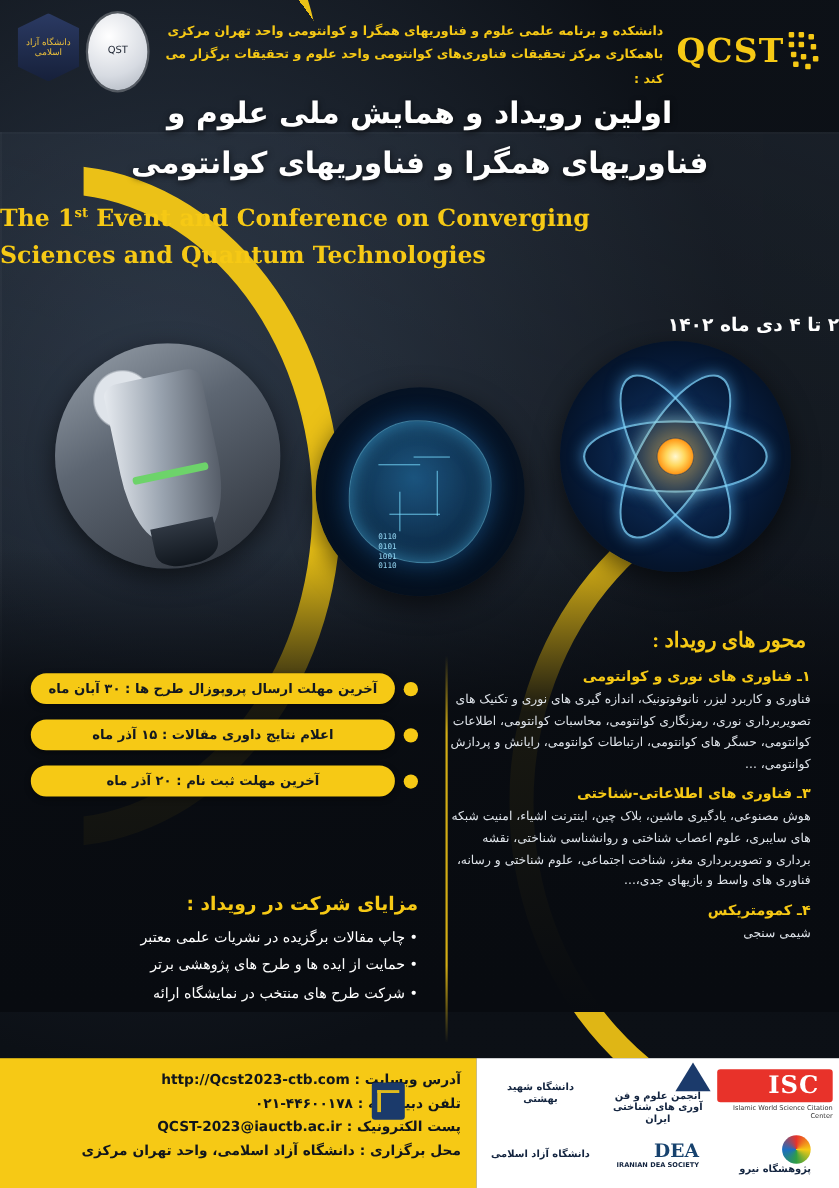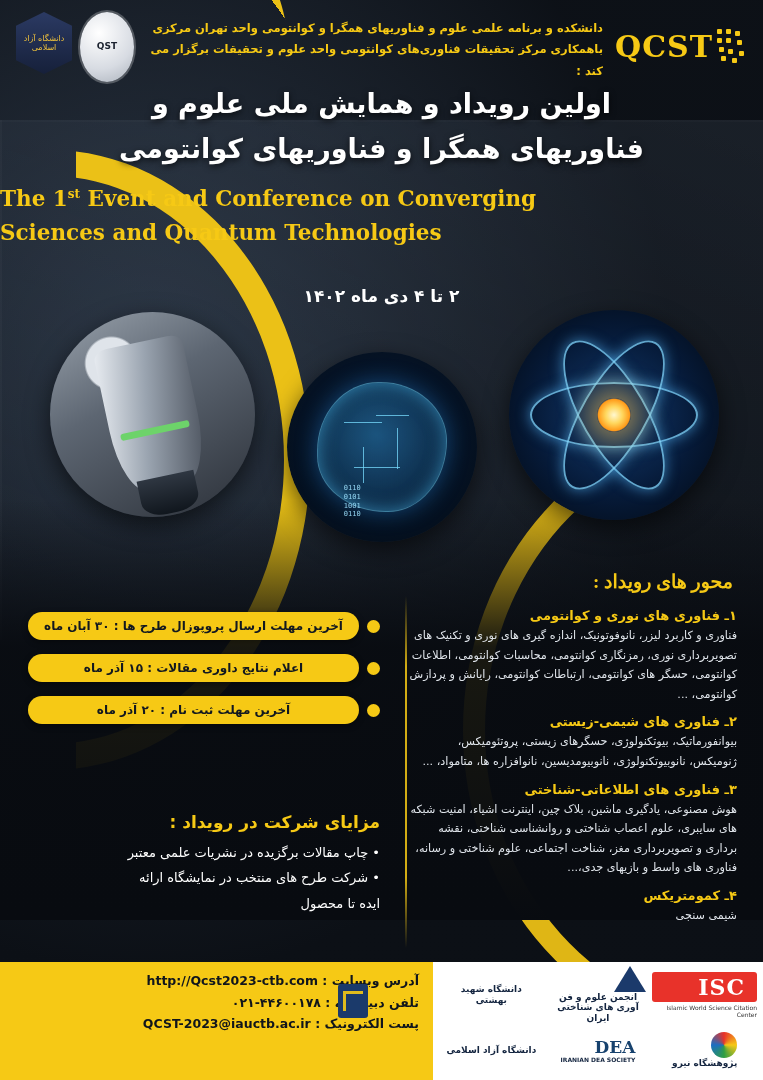--- a/index.html
+++ b/index.html
@@ -74,21 +74,21 @@
     position:absolute; right:160px; top:10px; width:470px;
     text-align:right; color:#f6c915; font-size:11.5px; line-height:1.85; font-weight:700;
   }
   .logo-iau {
     position:absolute; left:16px; top:4px; display:flex; gap:8px; align-items:flex-start;
   }
   .badge-circle {
     width:54px; height:70px; border-radius:50%;
     background:radial-gradient(circle at 35% 30%, #ffffff, #d7dbe2 60%, #aab1bb);
     display:flex; align-items:center; justify-content:center;
-    color:#1c2330; font-weight:700; font-size:9px; line-height:1.1;
+    color:#1c2330; font-weight:400; font-size:9px; line-height:1.1;
     box-shadow:0 0 0 2px rgba(255,255,255,0.25);
   }
   .badge-iau {
     width:56px; height:62px;
     background:linear-gradient(180deg,#2b3a63,#16203a);
     clip-path: polygon(50% 0, 100% 22%, 100% 78%, 50% 100%, 0 78%, 0 22%);
     display:flex; align-items:center; justify-content:center;
     color:#f0c33c; font-size:8px; text-align:center; padding:4px;
   }
 
@@ -101,21 +101,21 @@
   }
   .title-en {
     position:absolute; top:182px; left:0; width:100%;
     text-align:left; color:#f6c915; direction:ltr;
     font-size:21.5px; line-height:1.6; font-weight:700;
     font-family:"DejaVu Serif","Liberation Serif",serif;
   }
   .title-en sup { font-size:12px; }
   .date-fa {
     position:absolute; top:286px; left:0; width:100%;
-    text-align:center; color:#ffffff; font-size:17px; font-weight:700;
+    color:#ffffff; font-size:17px; font-weight:700;
   }
 
   
   .circ {
     position:absolute; border-radius:50%; overflow:hidden;
     box-shadow:0 0 0 3px rgba(246,201,21,.0), 0 8px 24px rgba(0,0,0,.6);
   }
   .circ-micro {
     left:50px; top:312px; width:205px; height:205px;
     background:
@@ -337,24 +337,20 @@
 
   <div class="axes-title">محور های رویداد :</div>
   <div class="vsep"></div>
 
   <div class="axes">
     <div>
       <div class="axis-h">۱ـ فناوری های نوری و کوانتومی</div>
       <div class="axis-b">فناوری و کاربرد لیزر، نانوفوتونیک، اندازه گیری های نوری و تکنیک های تصویربرداری نوری، رمزنگاری کوانتومی، محاسبات کوانتومی، اطلاعات کوانتومی، حسگر های کوانتومی، ارتباطات کوانتومی، رایانش و پردازش کوانتومی، ...</div>
     </div>
     <div>
-      <div class="axis-h">۲ـ فناوری های شیمی-زیستی</div>
-      <div class="axis-b">بیوانفورماتیک، بیوتکنولوژی، حسگرهای زیستی، پروتئومیکس، ژنومیکس، نانوبیوتکنولوژی، نانوبیومدیسین، نانوافزاره ها، متامواد، ...</div>
-    </div>
-    <div>
       <div class="axis-h">۳ـ فناوری های اطلاعاتی-شناختی</div>
       <div class="axis-b">هوش مصنوعی، یادگیری ماشین، بلاک چین، اینترنت اشیاء، امنیت شبکه های سایبری، علوم اعصاب شناختی و روانشناسی شناختی، نقشه برداری و تصویربرداری مغز، شناخت اجتماعی، علوم شناختی و رسانه، فناوری های واسط و بازیهای جدی،...</div>
     </div>
     <div>
       <div class="axis-h">۴ـ کمومتریکس</div>
       <div class="axis-b">شیمی سنجی</div>
     </div>
   </div>
 
   <div class="deadlines">
@@ -368,22 +364,22 @@
     </div>
     <div class="dl-row">
       <span class="dl-dot"></span>
       <span class="dl-pill">آخرین مهلت ثبت نام : ۲۰ آذر ماه</span>
     </div>
   </div>
 
   <div class="benefits-title">مزایای شرکت در رویداد :</div>
   <ul class="benefits">
     <li>چاپ مقالات برگزیده در نشریات علمی معتبر</li>
+    <li>حمایت از ایده ها و طرح های پژوهشی برتر</li>
     <li>شرکت طرح های منتخب در نمایشگاه ارائه</li>
-    <li class="cont">ایده تا محصول</li>
   </ul>
 
   <div class="footer">
     <div class="footer-logos">
       <div>
         <div class="isc">ISC</div>
         <span class="isc-sub">Islamic World Science Citation Center</span>
       </div>
       <div>
         <div class="tri"></div>
@@ -413,16 +409,20 @@
         <span class="val">http://Qcst2023-ctb.com</span>
       </div>
       <div class="contact-line">
         <span>تلفن دبیرخانه :</span>
         <span class="val">۰۲۱-۴۴۶۰۰۱۷۸</span>
       </div>
       <div class="contact-line">
         <span>پست الکترونیک :</span>
         <span class="val">QCST-2023@iauctb.ac.ir</span>
       </div>
+      <div class="contact-line">
+        <span>محل برگزاری :</span>
+        <span>دانشگاه آزاد اسلامی، واحد تهران مرکزی</span>
+      </div>
     </div>
   </div>
 
 </div>
 
 </body></html>

